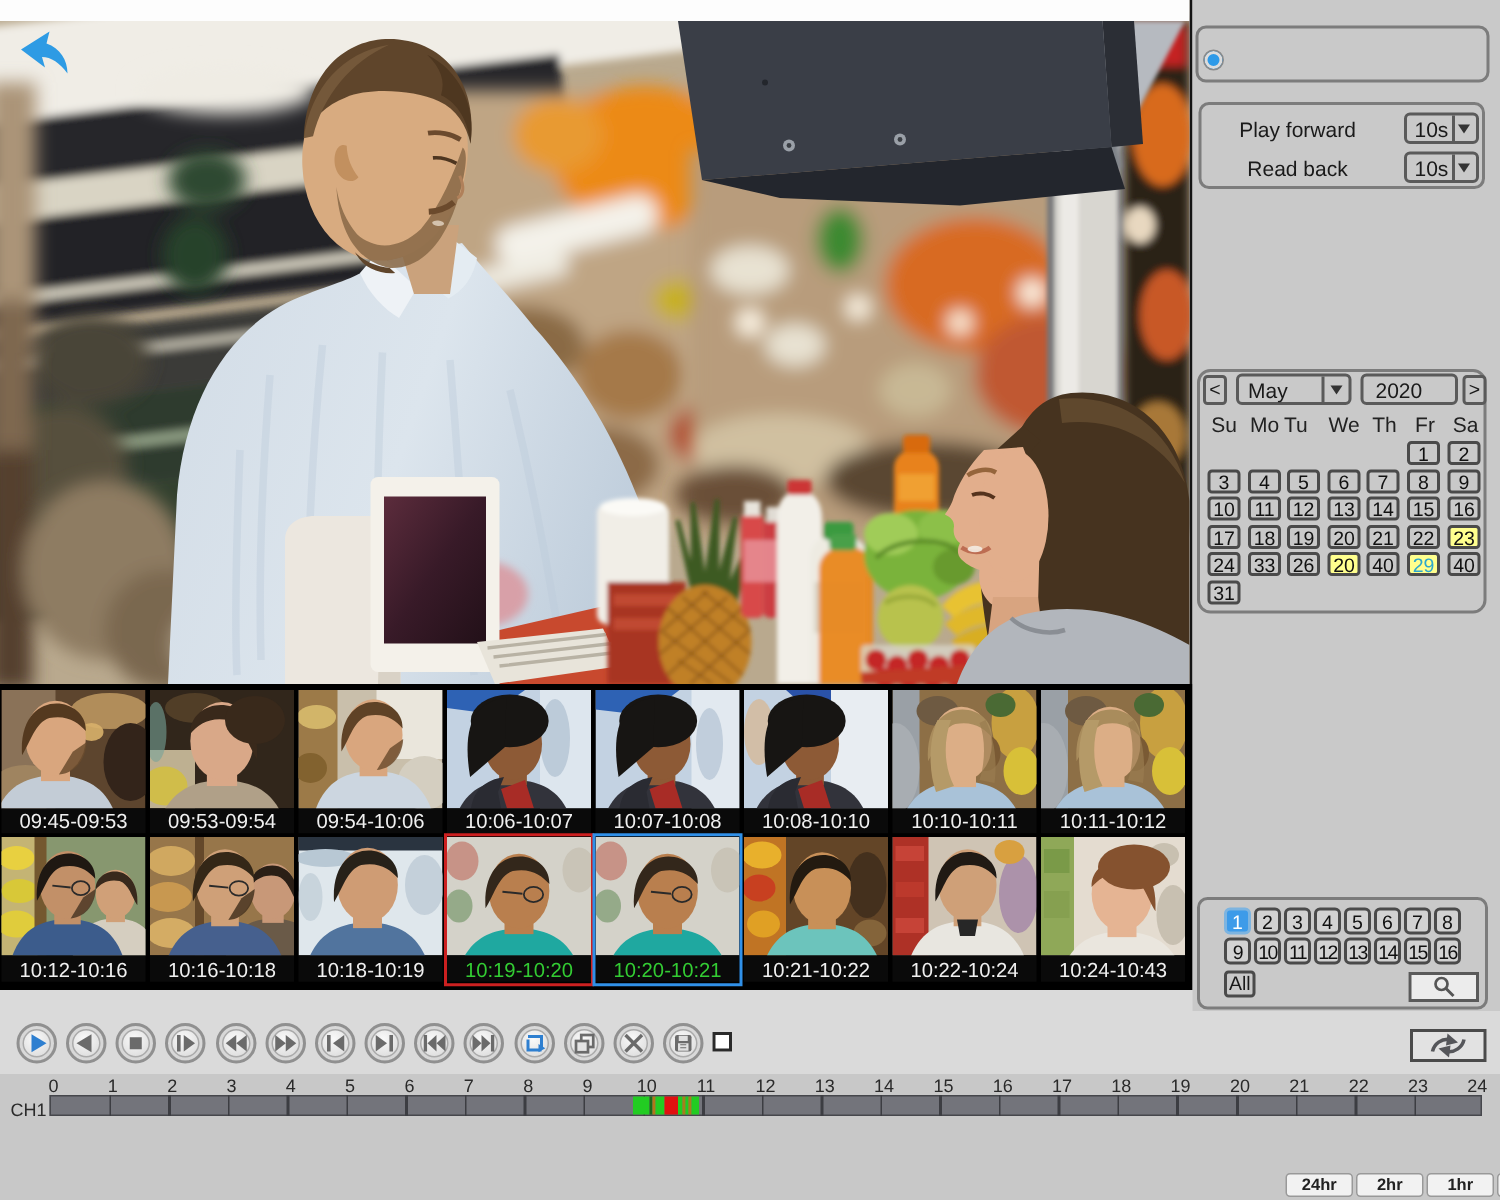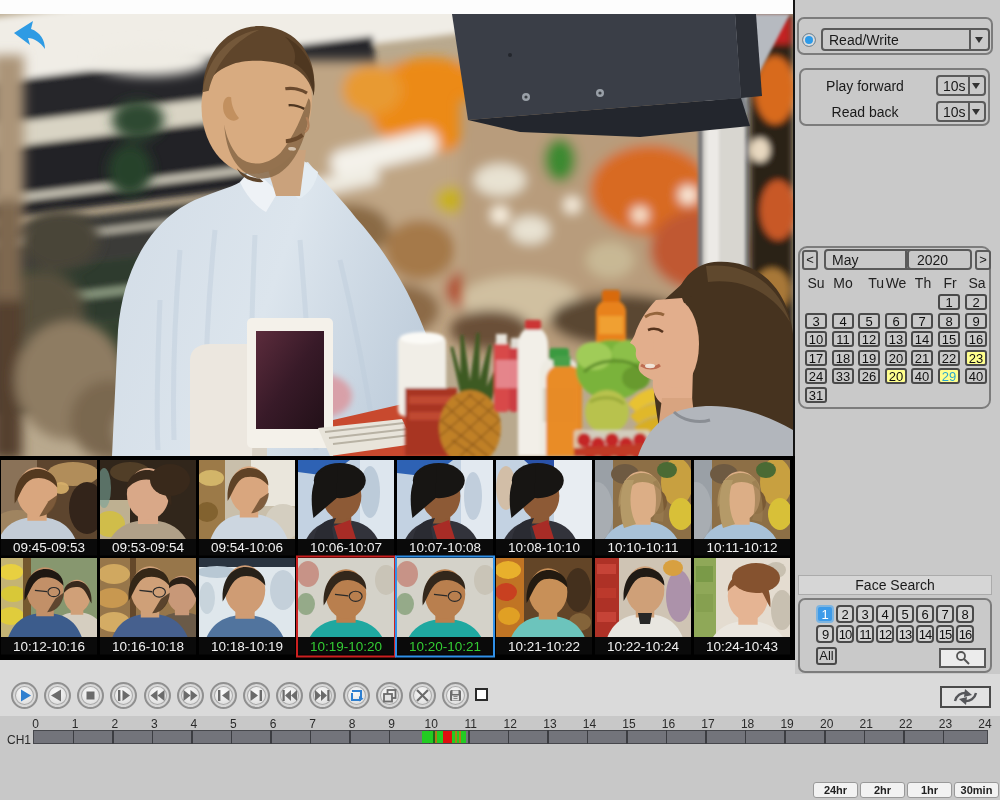--- a/index.html
+++ b/index.html
@@ -22,21 +22,21 @@
     text-align:center; font-size:13px; line-height:13px; color:#111; }
   .fsbtn { position:absolute; width:18px; height:18px; border:2px solid #4a4a4a; border-radius:4px;
     text-align:center; font-size:13px; line-height:15px; color:#111; background:#d2d2d2; }
   
   #ctrlbar { left:0; top:660px; width:1000px; height:56px; background:#dadada; }
   #tlarea  { left:0; top:716px; width:1000px; height:84px; background:#c8c8c8; }
   .cbtn { position:absolute; width:27px; height:27px; border-radius:50%;
     background:radial-gradient(circle at 45% 38%, #fafafa 0%, #e2e2e2 55%, #c4c4c4 100%);
     border:2px solid #909090; box-shadow:inset 0 0 0 2px #d8d8d8, inset 0 0 0 3px #aaa; }
   .hrbtn { position:absolute; top:782px; height:16px; background:#f2f2f2; border:1px solid #999;
-    border-radius:3px; font-size:11px; font-weight:bold; color:#222; text-align:center; line-height:14px; }
+    border-radius:3px; font-size:11px; font-weight:bold; color:#222; text-align:center; line-height:14px;margin-left:44px; }
 </style>
 </head>
 <body>
 <div id="page">
   <div id="video" class="abs">
       <svg width="793" height="456" viewBox="0 0 793 456" style="position:absolute;left:0;top:0;">
         <defs>
           <filter id="b6" x="-20%" y="-20%" width="140%" height="140%">
             <feGaussianBlur stdDeviation="6"></feGaussianBlur>
           </filter>
@@ -529,54 +529,49 @@
         <rect x="694" y="181" width="96" height="17.5" fill="#0a0a0a"></rect>
         <text x="742" y="195" font-size="13.5" fill="#f0f0f0" text-anchor="middle" font-family="Liberation Sans">10:24-10:43</text>
         <rect x="297" y="100.5" width="98" height="100" fill="none" stroke="#cc2020" stroke-width="2"></rect>
         <rect x="396" y="100.5" width="98" height="100" fill="none" stroke="#3090e8" stroke-width="2"></rect>
       </svg>
     </div>
   <div id="sidebar" class="abs">
 
     <div class="panel" style="left:2px;top:17px;width:196px;height:38px;"></div>
     <span class="abs" style="left:7px;top:33px;width:14px;height:14px;border-radius:50%;background:#2d9ae8;border:1px solid #8a8a8a;box-shadow:inset 0 0 0 2px #dcdcdc;"></span>
-    <div class="combo" style="left:26px;top:28px;width:169px;height:23px;font-size:14px;">
-      <span style="position:absolute;left:6px;top:2px;">Read/Write</span>
-      <span class="arrowbox"></span>
-      <span class="arr" style="right:5px;top:7px;"></span>
-    </div>
 
     <div class="panel" style="left:4px;top:68px;width:191px;height:58px;"></div>
     <div class="abs" style="left:0px;top:78px;width:140px;text-align:center;font-size:14px;">Play forward</div>
     <div class="combo" style="left:141px;top:75px;width:50px;height:21px;font-size:14px;">
       <span style="position:absolute;left:5px;top:1px;">10s</span>
       <span class="arrowbox" style="width:16px;"></span>
       <span class="arr" style="right:4px;top:6px;"></span>
     </div>
     <div class="abs" style="left:0px;top:104px;width:140px;text-align:center;font-size:14px;">Read back</div>
     <div class="combo" style="left:141px;top:101px;width:50px;height:21px;font-size:14px;">
       <span style="position:absolute;left:5px;top:1px;">10s</span>
       <span class="arrowbox" style="width:16px;"></span>
       <span class="arr" style="right:4px;top:6px;"></span>
     </div>
 
     <div class="panel" style="left:3px;top:246px;width:193px;height:163px;border-radius:9px;"></div>
     <div class="cal-btn" style="left:7px;top:250px;width:16px;height:20px;font-size:13px;line-height:16px;">&lt;</div>
-    <div class="combo" style="left:29px;top:249px;width:101px;height:21px;font-size:14px;">
+    <div class="combo" style="left:29px;top:249px;width:77px;height:21px;font-size:14px;">
       <span style="position:absolute;left:6px;top:1px;">May</span>
       <span class="arrowbox" style="width:18px;"></span>
       <span class="arr" style="right:4px;top:6px;"></span>
     </div>
     <div class="combo" style="left:112px;top:249px;width:65px;height:21px;font-size:14px;">
       <span style="position:absolute;left:8px;top:1px;">2020</span>
     </div>
     <div class="cal-btn" style="left:180px;top:250px;width:16px;height:20px;font-size:13px;line-height:16px;">&gt;</div>
     <span class="abs" style="left:7px;top:275px;width:28px;text-align:center;font-size:14px;color:#222;">Su</span>
     <span class="abs" style="left:34px;top:275px;width:28px;text-align:center;font-size:14px;color:#222;">Mo</span>
-    <span class="abs" style="left:61px;top:275px;width:28px;text-align:right;font-size:14px;color:#222;">Tu</span>
+    <span class="abs" style="left:61px;top:275px;width:28px;text-align:left;font-size:14px;color:#222;">Tu</span>
     <span class="abs" style="left:87px;top:275px;width:28px;text-align:center;font-size:14px;color:#222;">We</span>
     <span class="abs" style="left:114px;top:275px;width:28px;text-align:center;font-size:14px;color:#222;">Th</span>
     <span class="abs" style="left:141px;top:275px;width:28px;text-align:center;font-size:14px;color:#222;">Fr</span>
     <span class="abs" style="left:168px;top:275px;width:28px;text-align:center;font-size:14px;color:#222;">Sa</span>
     <span class="dcell" style="left:143px;top:294px;">1</span>
     <span class="dcell" style="left:170px;top:294px;">2</span>
     <span class="dcell" style="left:10px;top:313px;">3</span>
     <span class="dcell" style="left:37px;top:313px;">4</span>
     <span class="dcell" style="left:63px;top:313px;">5</span>
     <span class="dcell" style="left:90px;top:313px;">6</span>
@@ -599,21 +594,20 @@
     <span class="dcell" style="left:170px;top:350px;background:#ffff8e;">23</span>
     <span class="dcell" style="left:10px;top:368px;">24</span>
     <span class="dcell" style="left:37px;top:368px;">33</span>
     <span class="dcell" style="left:63px;top:368px;">26</span>
     <span class="dcell" style="left:90px;top:368px;background:#ffff8e;">20</span>
     <span class="dcell" style="left:116px;top:368px;">40</span>
     <span class="dcell" style="left:143px;top:368px;background:#ffff8e;color:#2da8cc;">29</span>
     <span class="dcell" style="left:170px;top:368px;">40</span>
     <span class="dcell" style="left:10px;top:387px;">31</span>
 
-    <div class="abs" style="left:3px;top:575px;width:194px;height:20px;background:#d6d6d6;border:1px solid #ababab;text-align:center;font-size:14px;line-height:19px;">Face Search</div>
     <div class="panel" style="left:3px;top:598px;width:194px;height:75px;"></div>
     <span class="fsbtn" style="left:21px;top:605px;background:#3d9be9;border-color:#7db4e0;color:#fff;">1</span>
     <span class="fsbtn" style="left:41px;top:605px;">2</span>
     <span class="fsbtn" style="left:61px;top:605px;">3</span>
     <span class="fsbtn" style="left:81px;top:605px;">4</span>
     <span class="fsbtn" style="left:101px;top:605px;">5</span>
     <span class="fsbtn" style="left:121px;top:605px;">6</span>
     <span class="fsbtn" style="left:141px;top:605px;">7</span>
     <span class="fsbtn" style="left:161px;top:605px;">8</span>
     <span class="fsbtn" style="left:21px;top:625px;letter-spacing:-1px;">9</span>

